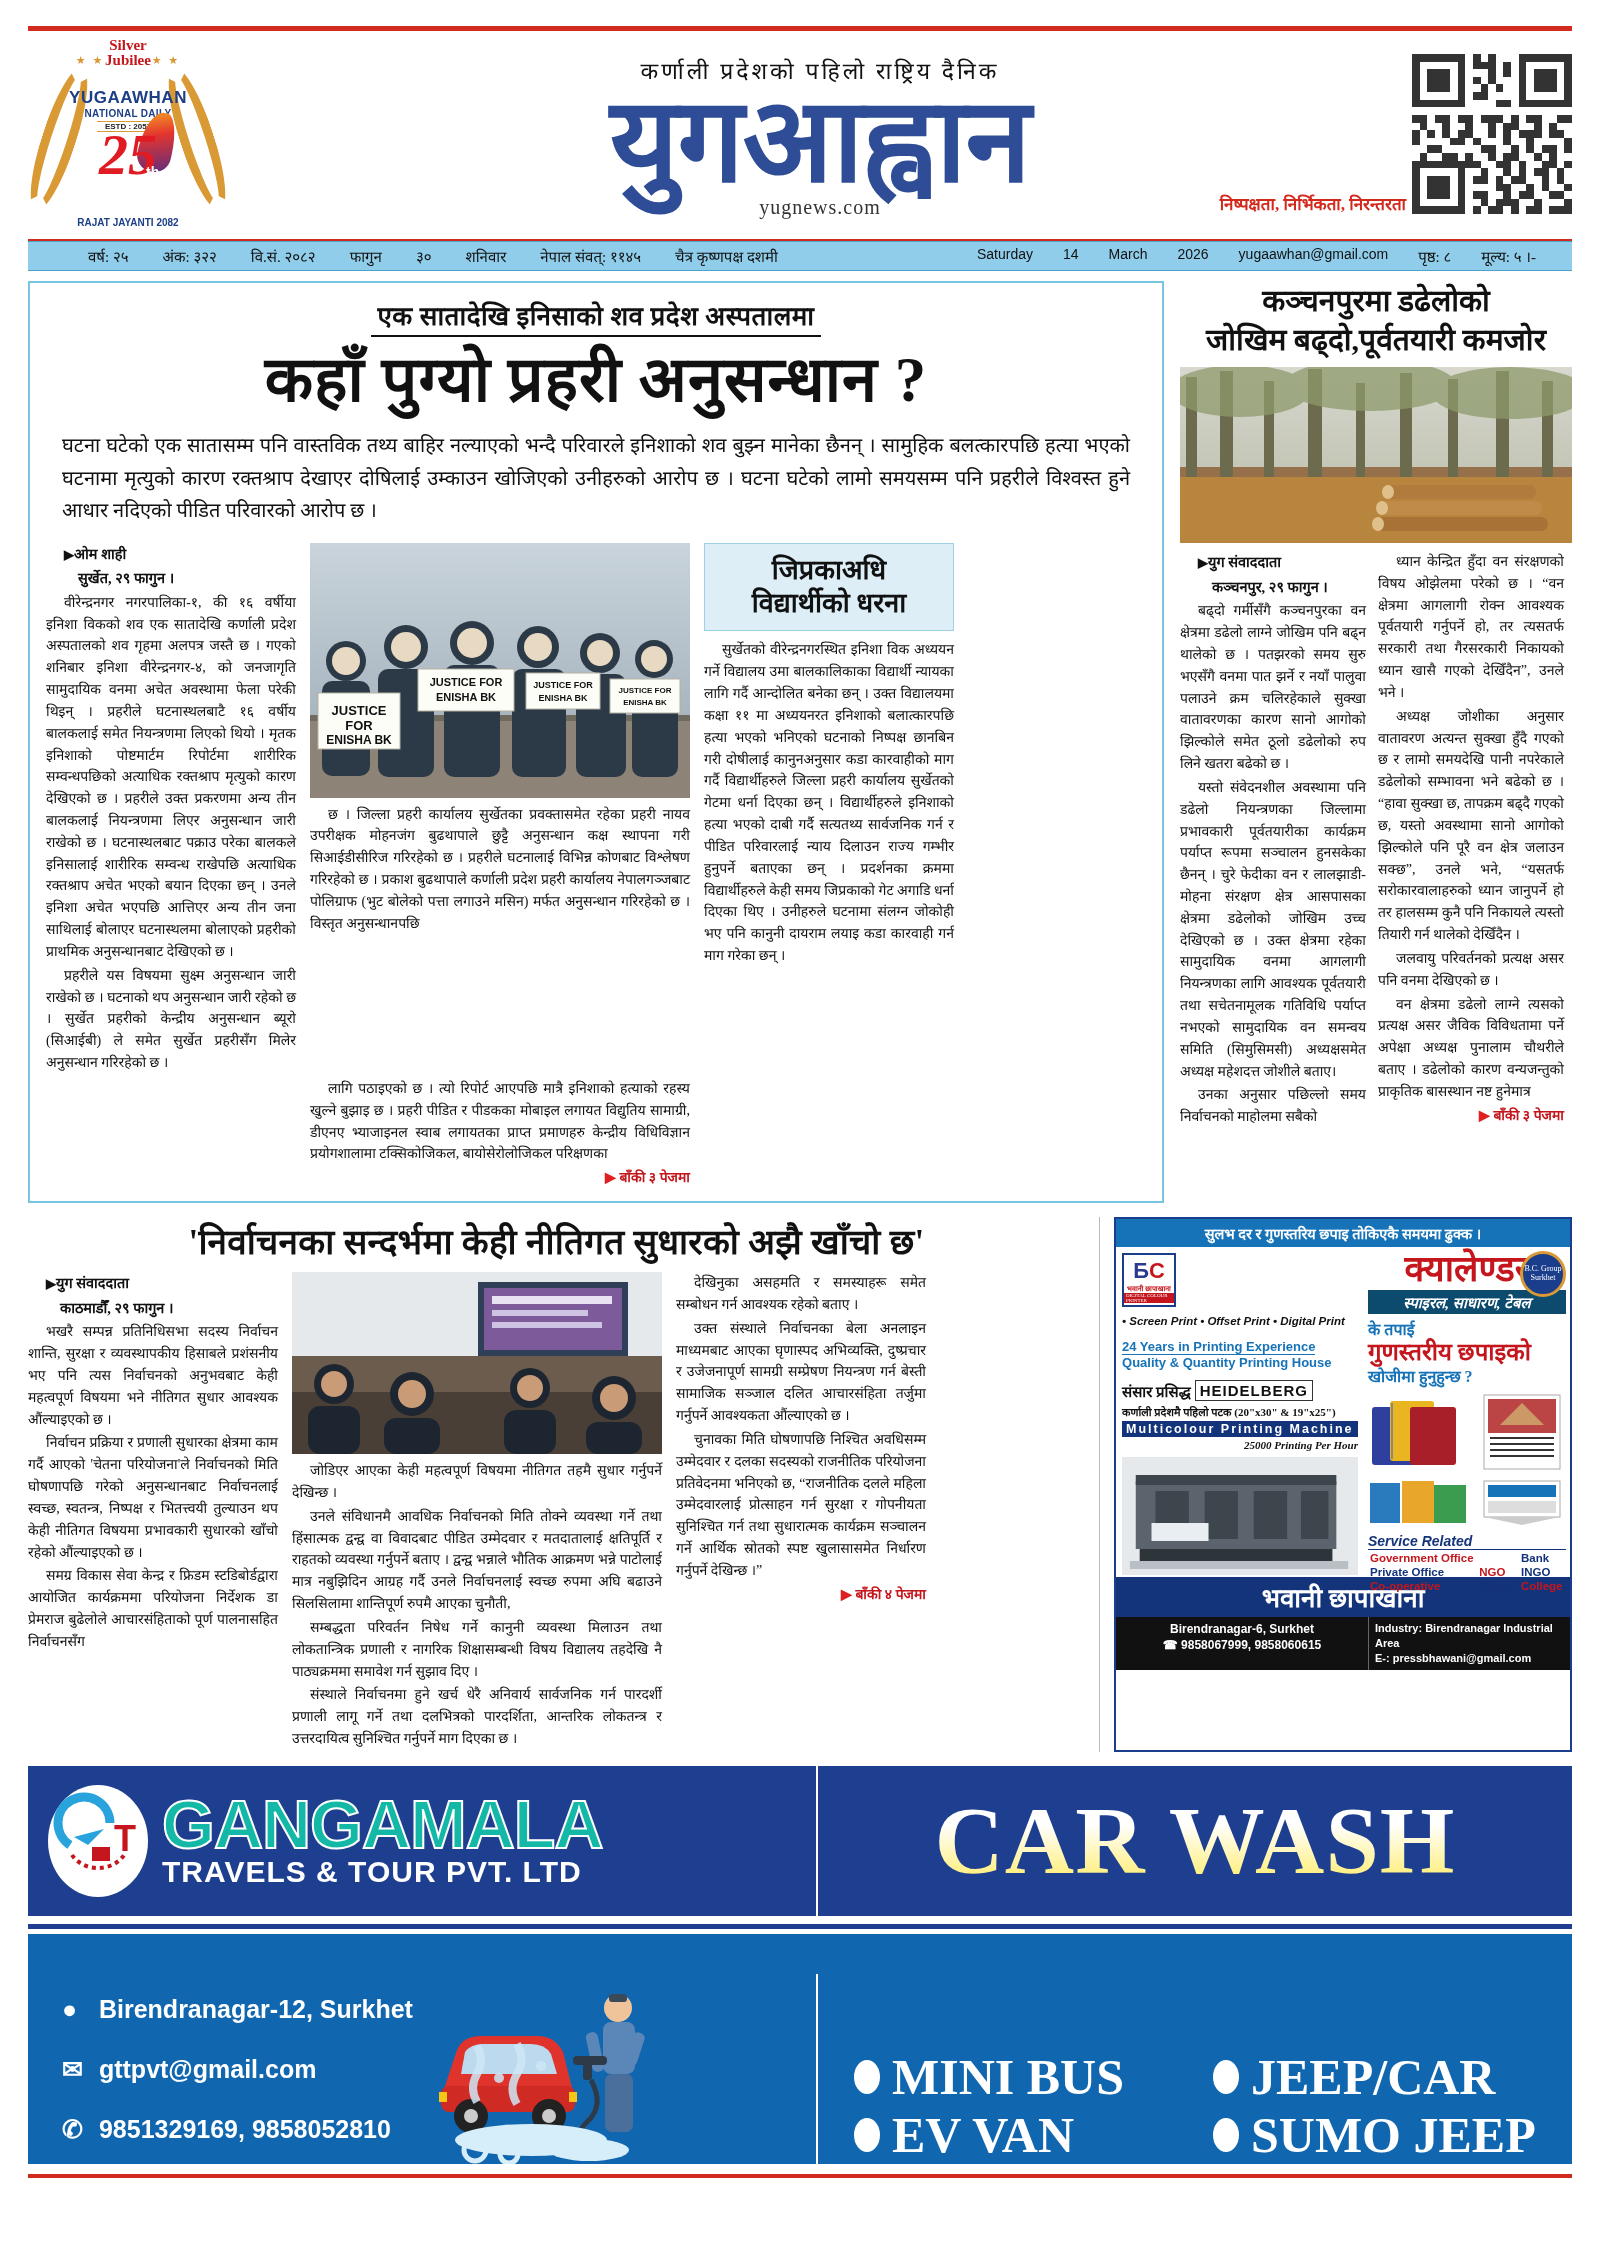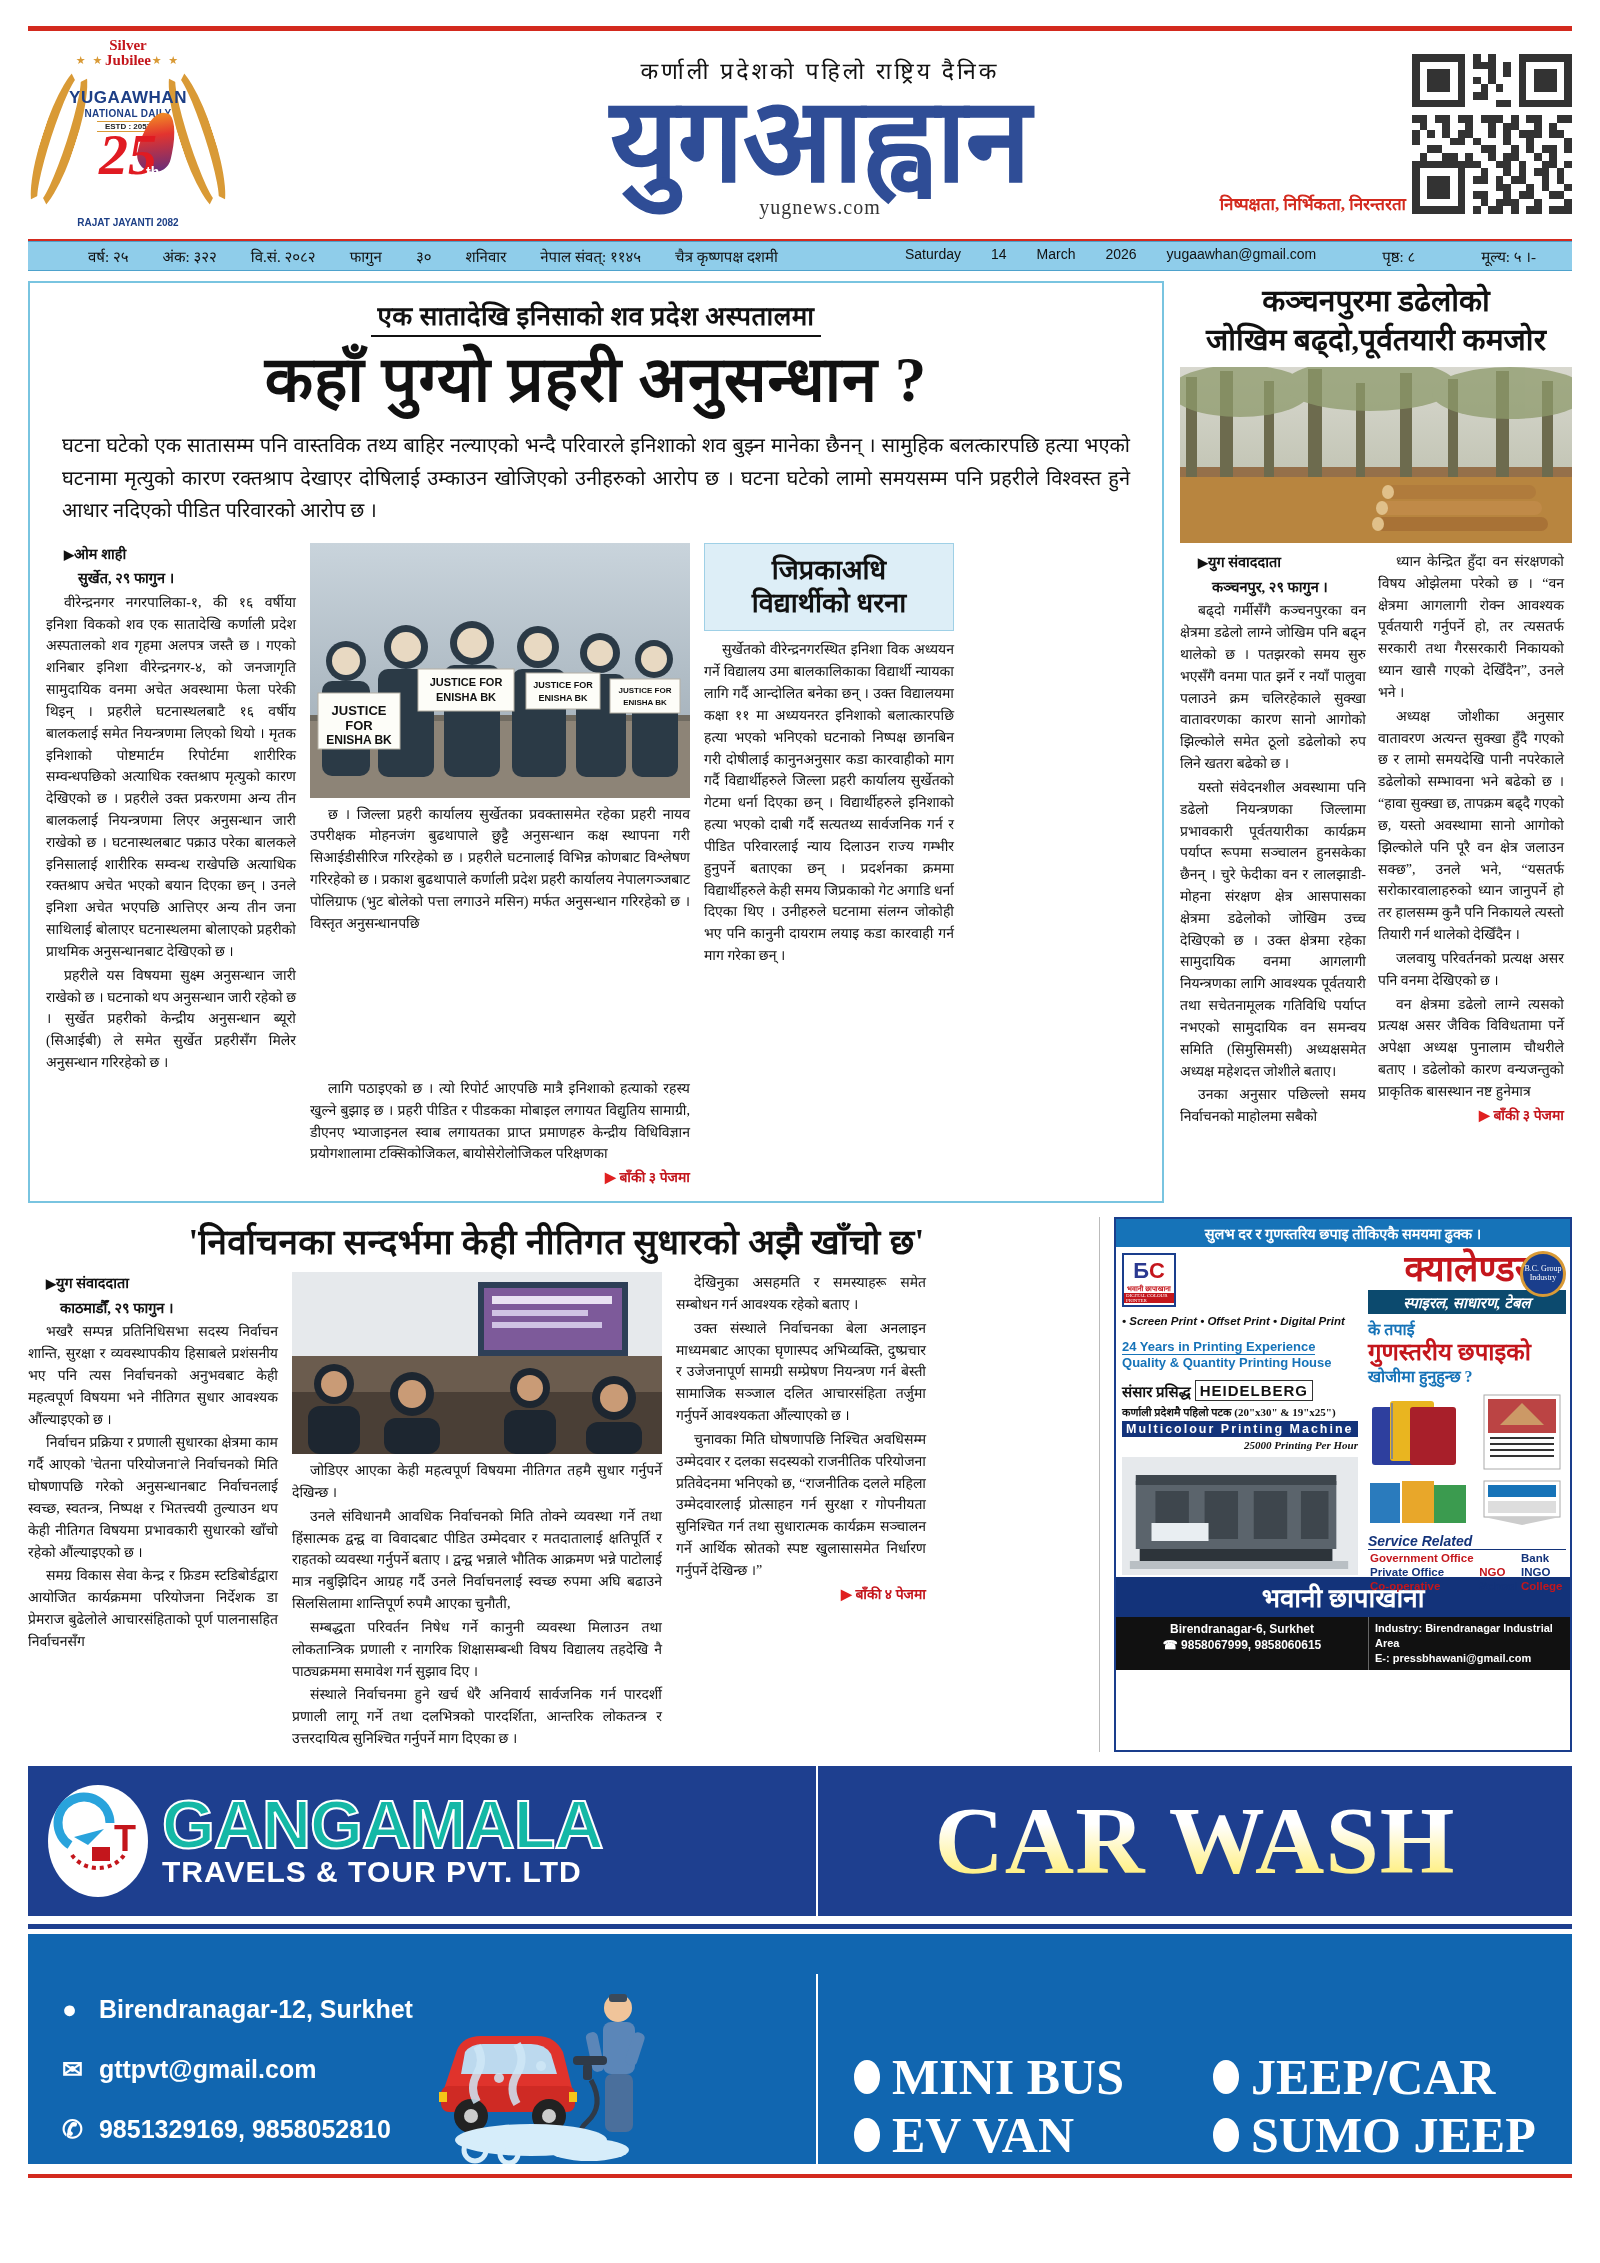--- a/index.html
+++ b/index.html
@@ -52,21 +52,21 @@
   .qr { width:160px; height:160px; flex:0 0 160px; background:#fff; position:relative; }
   .qr svg { width:160px; height:160px; display:block; }
 
   
   .infobar { background:#8fcdea; border-top:1px solid #4ea2cc; border-bottom:1px solid #4ea2cc;
      display:flex; align-items:center; height:30px; font-size:15px; color:#111; }
   .infobar span { white-space:nowrap; }
   .ib-left { display:flex; gap:34px; padding-left:60px; }
   .ib-right { display:flex; gap:30px; margin-left:auto; padding-right:36px;
       font-family:"Liberation Sans", sans-serif; font-size:14px; }
-  .ib-right .np { font-family:"Liberation Serif", serif; font-size:15px;margin-left:36px; }
+  .ib-right .np { font-family:"Liberation Serif", serif; font-size:15px; }
 
   
   .main-grid { display:flex; gap:0; margin-top:10px; }
   .lead-box { flex:1 1 auto; width:1100px; border:2px solid #79c4e0; padding:14px 16px 10px; }
   .right-col { width:408px; padding-left:16px; }
 
   .kicker { text-align:center; font-size:26px; font-weight:bold; letter-spacing:.5px;
      border-bottom:2px solid #111; display:inline-block; padding:0 6px 2px; }
   .kicker-wrap { text-align:center; margin-bottom:6px; }
   .head-main { text-align:center; font-size:63px; font-weight:bold; line-height:1.18;
@@ -586,21 +586,21 @@
                   <rect x="182" y="34" width="28" height="48"></rect>
               </g>
               <rect x="18" y="92" width="196" height="12" fill="#2d343a"></rect>
               <rect x="30" y="66" width="58" height="18" fill="#e9eef2"></rect>
               <rect x="8" y="104" width="222" height="8" fill="#b9bfc4"></rect>
             </svg>
           </div>
         </div>
 
         <div class="ap-right">
-          <div class="bc-badge">B.C. Group Industry</div>
+          <div class="bc-badge">B.C. Group Surkhet</div>
           <div class="cal-title">क्यालेण्डर</div>
           <div class="cal-sub">स्पाइरल, साधारण, टेबल</div>
           <div class="cal-q1">के तपाई</div>
           <div class="cal-q2">गुणस्तरीय छपाइको</div>
           <div class="cal-q3">खोजीमा हुनुहुन्छ ?</div>
 
           <div style="display:flex; gap:6px; margin-top:6px;">
             <svg width="104" height="78" viewBox="0 0 104 78">
               <rect x="4" y="14" width="44" height="58" rx="3" fill="#2e3f9e"></rect>
               <rect x="22" y="8" width="44" height="60" rx="3" fill="#e9b520"></rect>

